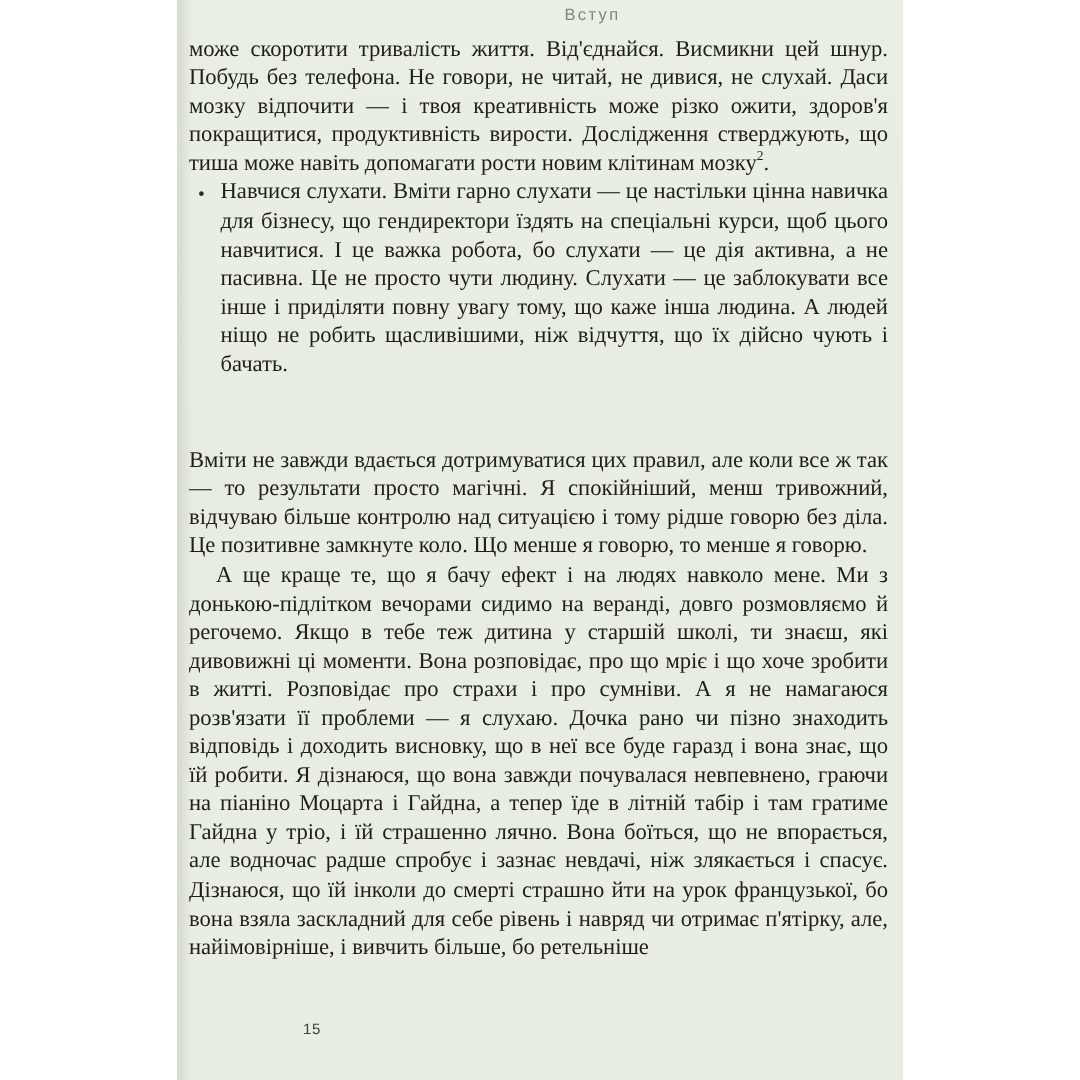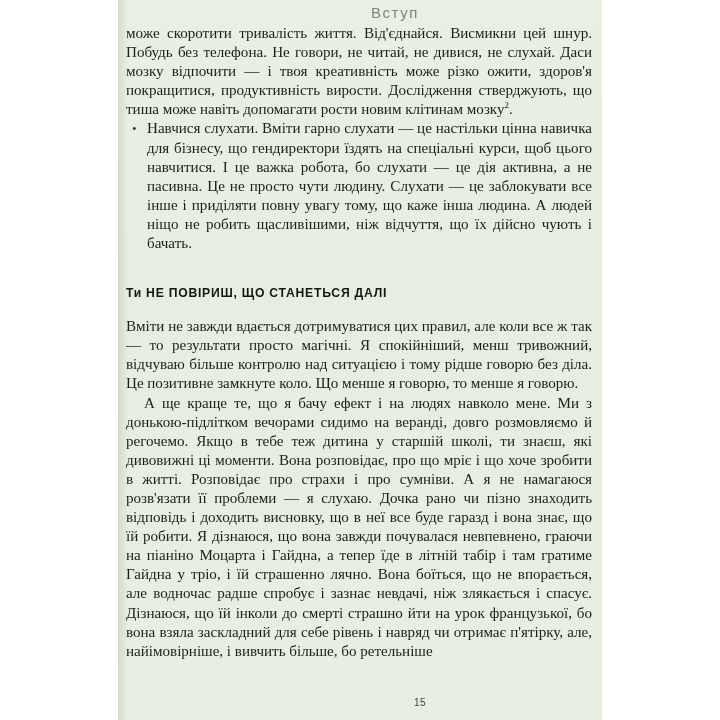--- a/index.html
+++ b/index.html
@@ -33,21 +33,21 @@
     background: linear-gradient(90deg, rgba(160,170,150,0.28), rgba(160,170,150,0));
     pointer-events: none;
   }
   .running-header {
     position: absolute;
     top: 4px;
     left: 0;
     width: 484px;
     text-align: center;
     font-family: "Liberation Sans", sans-serif;
-    font-size: 15px;
+    font-size: 11px;
     letter-spacing: 1.6px;
     color: #7b8a78;
     padding-left: 70px;
     box-sizing: border-box;
   }
   .content {
     position: absolute;
     left: 8px;
     top: 24px;
     width: 466px;
@@ -106,28 +106,27 @@
   sup.fn {
     font-size: 9px;
     vertical-align: super;
     line-height: 0;
   }
   .folio {
     position: absolute;
     left: 0;
     top: 681px;
     width: 484px;
-    text-align: center;
-    padding-left: 120px;
+    text-align: left;
+    padding-left: 84px;
     box-sizing: border-box;
     font-family: "Liberation Sans", sans-serif;
     font-size: 10px;
     color: #3c4238;
     letter-spacing: 0.4px;
-    margin-top: 16px;
   }
 </style>
 </head>
 <body>
 
 <div class="page">
 
   <div class="running-header">Вступ</div>
 
   <div class="content">
@@ -135,21 +134,20 @@
     <p class="body"><span>може скоротити тривалість життя. Від'єднайся. Висмикни цей шнур. Побудь без телефона. Не говори, не читай, не дивися, не слухай. Даси мозку відпочити — і твоя креативність може різко ожити, здоров'я покращитися, продуктивність вирости. Дослідження стверджують, що тиша може навіть допомагати рости новим клітинам мозку</span><sup class="fn">2</sup><span>.</span></p>
 
     <ul class="bullets">
       <li>
         <span class="dot">•</span><b>Навчися слухати.</b><span> Вміти гарно слухати — це настільки цінна навичка для бізнесу, що гендиректори їздять на спеціальні курси, щоб цього навчитися. І це важка робота, бо слухати — це дія активна, а не пасивна. Це не просто чути людину. Слухати — це заблокувати все інше і приділяти повну увагу тому, що каже інша людина. А людей ніщо не робить щасливішими, ніж відчуття, що їх дійсно чують і бачать.</span>
       </li>
     </ul>
 
     <div class="gap-after-bullets"></div>
 
-    <h2 class="section">Ти НЕ ПОВІРИШ, ЩО СТАНЕТЬСЯ ДАЛІ</h2>
 
     <div class="gap-before-para"></div>
 
     <p class="body">Вміти не завжди вдається дотримуватися цих правил, але коли все ж так — то результати просто магічні. Я спокійніший, менш тривожний, відчуваю більше контролю над ситуацією і тому рідше говорю без діла. Це позитивне замкнуте коло. Що менше я говорю, то менше я говорю.</p>
 
     <p class="body indent">А ще краще те, що я бачу ефект і на людях навколо мене. Ми з донькою-підлітком вечорами сидимо на веранді, довго розмовляємо й регочемо. Якщо в тебе теж дитина у старшій школі, ти знаєш, які дивовижні ці моменти. Вона розповідає, про що мріє і що хоче зробити в житті. Розповідає про страхи і про сумніви. А я не намагаюся розв'язати її проблеми — я слухаю. Дочка рано чи пізно знаходить відповідь і доходить висновку, що в неї все буде гаразд і вона знає, що їй робити. Я дізнаюся, що вона завжди почувалася невпевнено, граючи на піаніно Моцарта і Гайдна, а тепер їде в літній табір і там гратиме Гайдна у тріо, і їй страшенно лячно. Вона боїться, що не впорається, але водночас радше спробує і зазнає невдачі, ніж злякається і спасує. Дізнаюся, що їй інколи до смерті страшно йти на урок французької, бо вона взяла заскладний для себе рівень і навряд чи отримає п'ятірку, але, найімовірніше, і вивчить більше, бо ретельніше</p>
 
   </div>
 
   <div class="folio">15</div>

